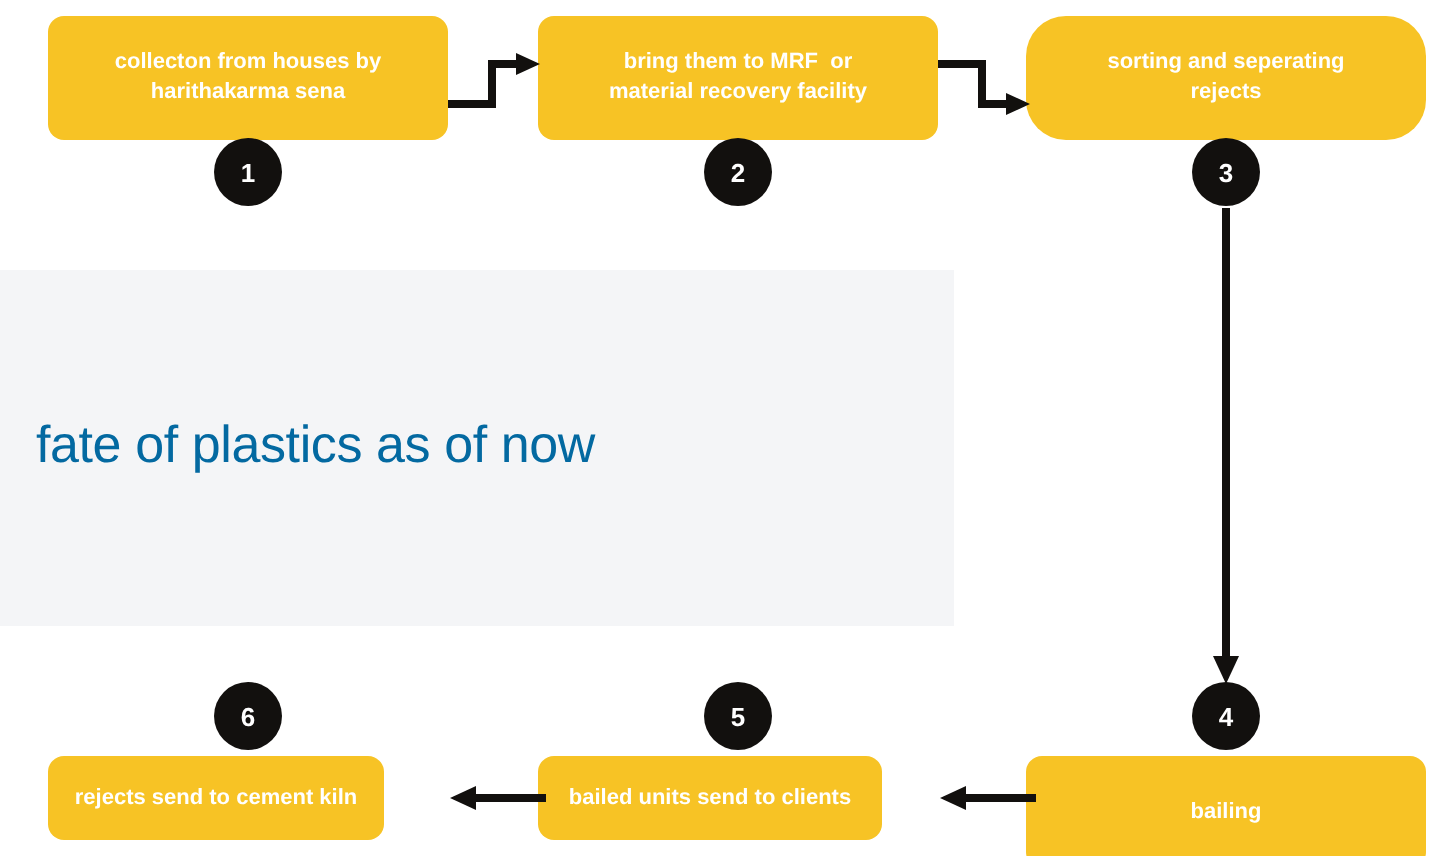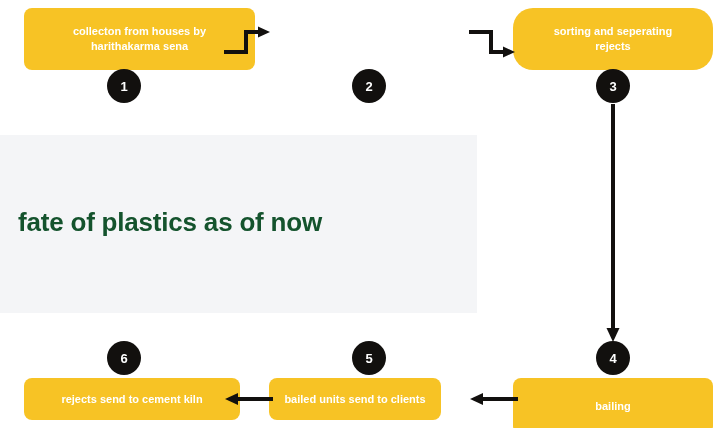--- a/index.html
+++ b/index.html
@@ -27,22 +27,22 @@
     width: 477px;
     height: 178px;
     background: #f4f5f7;
   }
   .title-text {
     position: absolute;
     left: 18px;
     top: 208px;
     width: 440px;
     font-size: 26px;
-    font-weight: bold;
-    color: #14532d;
+    font-weight: normal;
+    color: #0369a1;
     letter-spacing: -0.2px;
     line-height: 1.1;
   }
 
   
   .box {
     position: absolute;
     background: #f7c325;
     border-radius: 8px;
     color: #ffffff;
@@ -51,25 +51,25 @@
     text-align: center;
     display: flex;
     align-items: center;
     justify-content: center;
     line-height: 1.35;
     box-sizing: border-box;
     padding: 4px 10px;
     white-space: pre-wrap;
   }
   
-  #box1 { left: 24px;  top: 8px;   width: 231px; height: 62px; }
+  #box1 { left: 24px;  top: 8px;   width: 200px; height: 62px; }
   #box2 { left: 269px; top: 8px;   width: 200px; height: 62px; }
   #box3 { left: 513px; top: 8px;   width: 200px; height: 62px; border-radius: 20px; }
   
-  #box6 { left: 24px;  top: 378px; width: 216px; height: 42px; }
+  #box6 { left: 24px;  top: 378px; width: 168px; height: 42px; }
   #box5 { left: 269px; top: 378px; width: 172px; height: 42px; }
   #box4 { left: 513px; top: 378px; width: 200px; height: 56px; }
 
   
   .step-badge {
     position: absolute;
     width: 34px;
     height: 34px;
     border-radius: 50%;
     background: #12100e;
@@ -101,20 +101,22 @@
 </head>
 <body>
 
 <div id="canvas">
 
   <div class="title-panel"></div>
   <div class="title-text">fate of plastics as of now</div>
 
   <div class="box" id="box1">collecton from houses by
 harithakarma sena</div>
+  <div class="box" id="box2">bring them to MRF  or
+material recovery facility</div>
   <div class="box" id="box3">sorting and seperating
 rejects</div>
 
   <div class="box" id="box6">rejects send to cement kiln</div>
   <div class="box" id="box5">bailed units send to clients</div>
   <div class="box" id="box4">bailing</div>
 
   <div class="step-badge" id="badge1">1</div>
   <div class="step-badge" id="badge2">2</div>
   <div class="step-badge" id="badge3">3</div>

